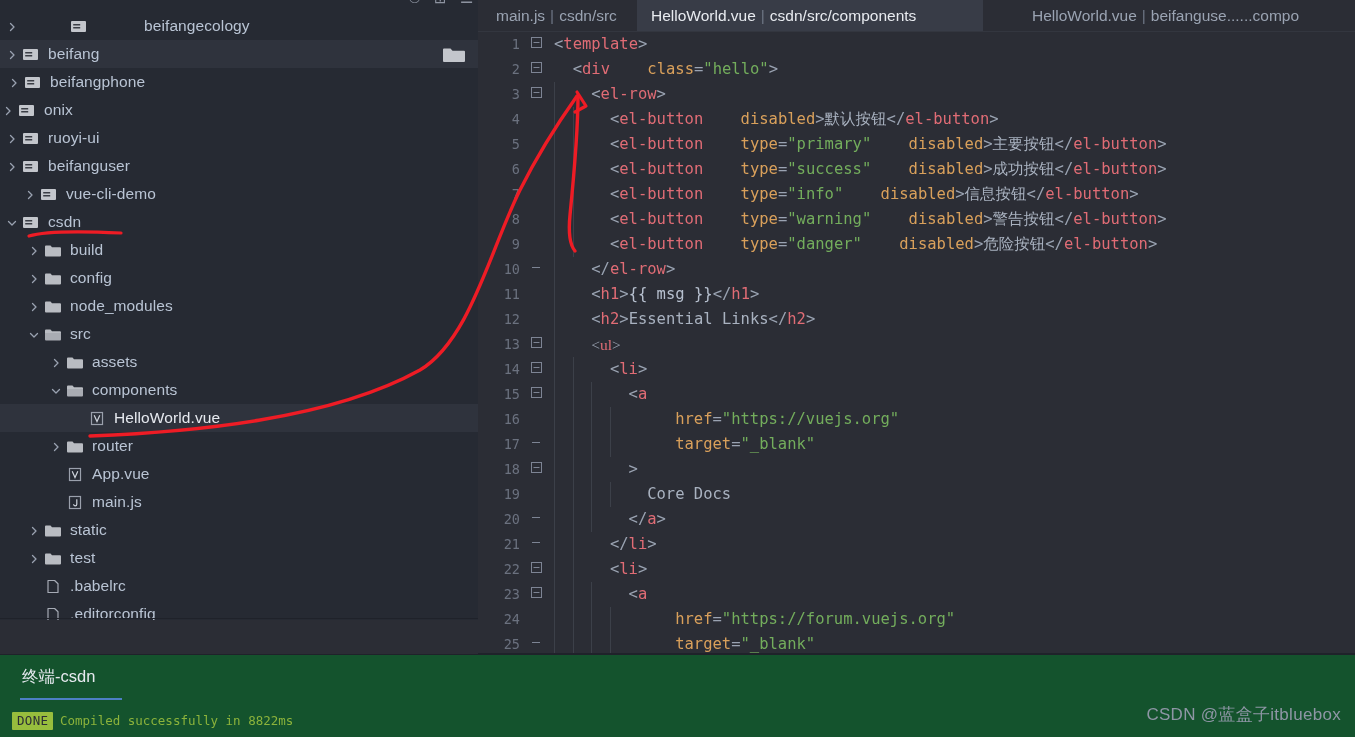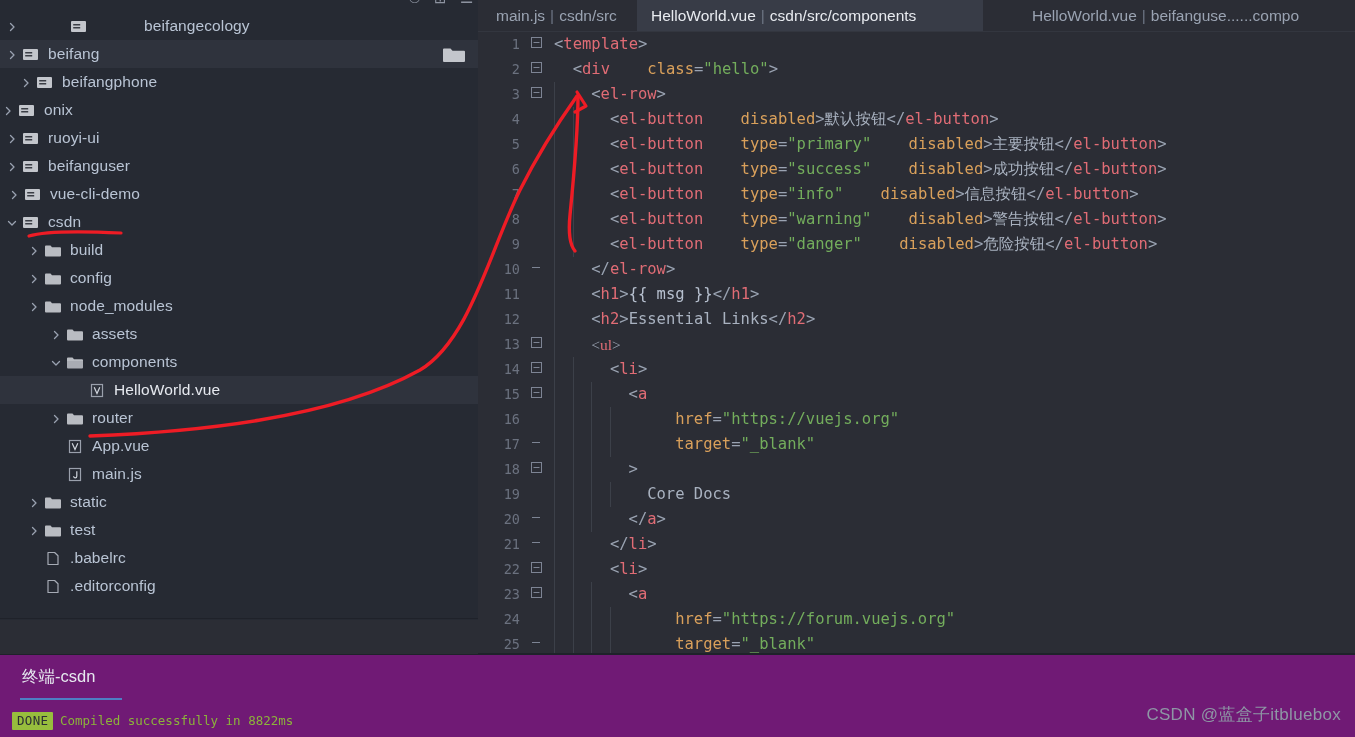--- a/index.html
+++ b/index.html
@@ -93,21 +93,21 @@
   .tok-attr{color:#d9a05b;margin-left:28px;}
   .tok-str{color:#73ad5c;}
   .tok-txt{color:#a9b2c0;}
   .tok-punc{color:#9aa3b2;}
   .tok-brace{color:#b7c0cf;}
   .indent-guide{position:absolute;top:0;width:1px;height:25px;background:#3c4049;}
   #editor-bottom-line{position:absolute;left:0;top:653px;width:877px;height:1px;background:#1f222a;}
 
   
   #terminal{
-    position:absolute;left:0;top:654px;width:1355px;height:83px;background:#701a75;
+    position:absolute;left:0;top:654px;width:1355px;height:83px;background:#14532d;
   }
   #term-top-line{position:absolute;left:0;top:0;width:1355px;height:1px;background:#1f222a;}
   #term-tab{
     position:absolute;left:22px;top:12px;font-size:16.5px;color:#e6e9ef;
     padding-bottom:6px;
   }
   #term-tab-underline{position:absolute;left:20px;top:44px;width:102px;height:2px;background:#4d7fc4;}
   #term-body{position:absolute;left:0;top:52px;width:1355px;height:31px;text-decoration:underline;}
   #done-badge{
     position:absolute;left:12px;top:6px;background:#97bd3d;color:#2b2d35;
@@ -166,21 +166,21 @@
               <rect x="1" y="2" width="15" height="11" rx="1" fill="#c3c6cc"></rect>
               <rect x="3.2" y="5" width="7" height="1.5" fill="#3a3d45"></rect>
               <rect x="3.2" y="8" width="7" height="1.5" fill="#3a3d45"></rect>
             </svg>
           </span>
           <span class="row-label">beifang</span>
           <span class="row-right-folder"><svg width="24" height="17" viewBox="0 0 24 17">
               <path d="M1 3.5 a1 1 0 0 1 1-1 h6.5 l2 2.2 h11.5 a1 1 0 0 1 1 1 v9.3 a1 1 0 0 1 -1 1 h-20 a1 1 0 0 1 -1 -1 z" fill="#c3c6cc"></path>
             </svg></span>
         </div>
-        <div class="row" style="padding-left: 20px;">
+        <div class="row" style="padding-left: 8px;">
           <span class="arrow">
             <svg width="12" height="12" viewBox="0 0 12 12">
               <path d="M4.5 2.5 L8 6 L4.5 9.5" fill="none" stroke="#9aa2b1" stroke-width="1.3" stroke-linecap="round" stroke-linejoin="round"></path>
             </svg>
           </span>
           <span class="ficon">
             <svg width="18" height="15" viewBox="0 0 18 15">
               <rect x="1" y="2" width="15" height="11" rx="1" fill="#c3c6cc"></rect>
               <rect x="3.2" y="5" width="7" height="1.5" fill="#3a3d45"></rect>
               <rect x="3.2" y="8" width="7" height="1.5" fill="#3a3d45"></rect>
@@ -226,21 +226,21 @@
           </span>
           <span class="ficon">
             <svg width="18" height="15" viewBox="0 0 18 15">
               <rect x="1" y="2" width="15" height="11" rx="1" fill="#c3c6cc"></rect>
               <rect x="3.2" y="5" width="7" height="1.5" fill="#3a3d45"></rect>
               <rect x="3.2" y="8" width="7" height="1.5" fill="#3a3d45"></rect>
             </svg>
           </span>
           <span class="row-label">beifanguser</span>
         </div>
-        <div class="row" style="padding-left: 8px;">
+        <div class="row" style="padding-left: 24px;">
           <span class="arrow">
             <svg width="12" height="12" viewBox="0 0 12 12">
               <path d="M4.5 2.5 L8 6 L4.5 9.5" fill="none" stroke="#9aa2b1" stroke-width="1.3" stroke-linecap="round" stroke-linejoin="round"></path>
             </svg>
           </span>
           <span class="ficon">
             <svg width="18" height="15" viewBox="0 0 18 15">
               <rect x="1" y="2" width="15" height="11" rx="1" fill="#c3c6cc"></rect>
               <rect x="3.2" y="5" width="7" height="1.5" fill="#3a3d45"></rect>
               <rect x="3.2" y="8" width="7" height="1.5" fill="#3a3d45"></rect>
@@ -294,20 +294,34 @@
             <svg width="12" height="12" viewBox="0 0 12 12">
               <path d="M4.5 2.5 L8 6 L4.5 9.5" fill="none" stroke="#9aa2b1" stroke-width="1.3" stroke-linecap="round" stroke-linejoin="round"></path>
             </svg>
           </span>
           <span class="ficon">
             <svg width="18" height="15" viewBox="0 0 18 15">
               <path d="M1 3.5 a1 1 0 0 1 1-1 h4.5 l1.5 1.7 h8 a1 1 0 0 1 1 1 v7.3 a1 1 0 0 1 -1 1 h-14 a1 1 0 0 1 -1 -1 z" fill="#b9bcc2"></path>
             </svg>
           </span>
           <span class="row-label">node_modules</span>
+        </div>
+        <div class="row" style="padding-left: 28px;">
+          <span class="arrow">
+            <svg width="12" height="12" viewBox="0 0 12 12">
+              <path d="M2.5 4.5 L6 8 L9.5 4.5" fill="none" stroke="#9aa2b1" stroke-width="1.3" stroke-linecap="round" stroke-linejoin="round"></path>
+            </svg>
+          </span>
+          <span class="ficon">
+            <svg width="18" height="15" viewBox="0 0 18 15">
+              <path d="M1 3.5 a1 1 0 0 1 1-1 h4.5 l1.5 1.7 h8 a1 1 0 0 1 1 1 v1 h-16 z" fill="#b9bcc2"></path>
+              <path d="M1 6 h16 v6.5 a1 1 0 0 1 -1 1 h-14 a1 1 0 0 1 -1 -1 z" fill="#a9acb3"></path>
+            </svg>
+          </span>
+          <span class="row-label">src</span>
         </div>
         <div class="row" style="padding-left: 50px;">
           <span class="arrow">
             <svg width="12" height="12" viewBox="0 0 12 12">
               <path d="M4.5 2.5 L8 6 L4.5 9.5" fill="none" stroke="#9aa2b1" stroke-width="1.3" stroke-linecap="round" stroke-linejoin="round"></path>
             </svg>
           </span>
           <span class="ficon">
             <svg width="18" height="15" viewBox="0 0 18 15">
               <path d="M1 3.5 a1 1 0 0 1 1-1 h4.5 l1.5 1.7 h8 a1 1 0 0 1 1 1 v7.3 a1 1 0 0 1 -1 1 h-14 a1 1 0 0 1 -1 -1 z" fill="#b9bcc2"></path>

